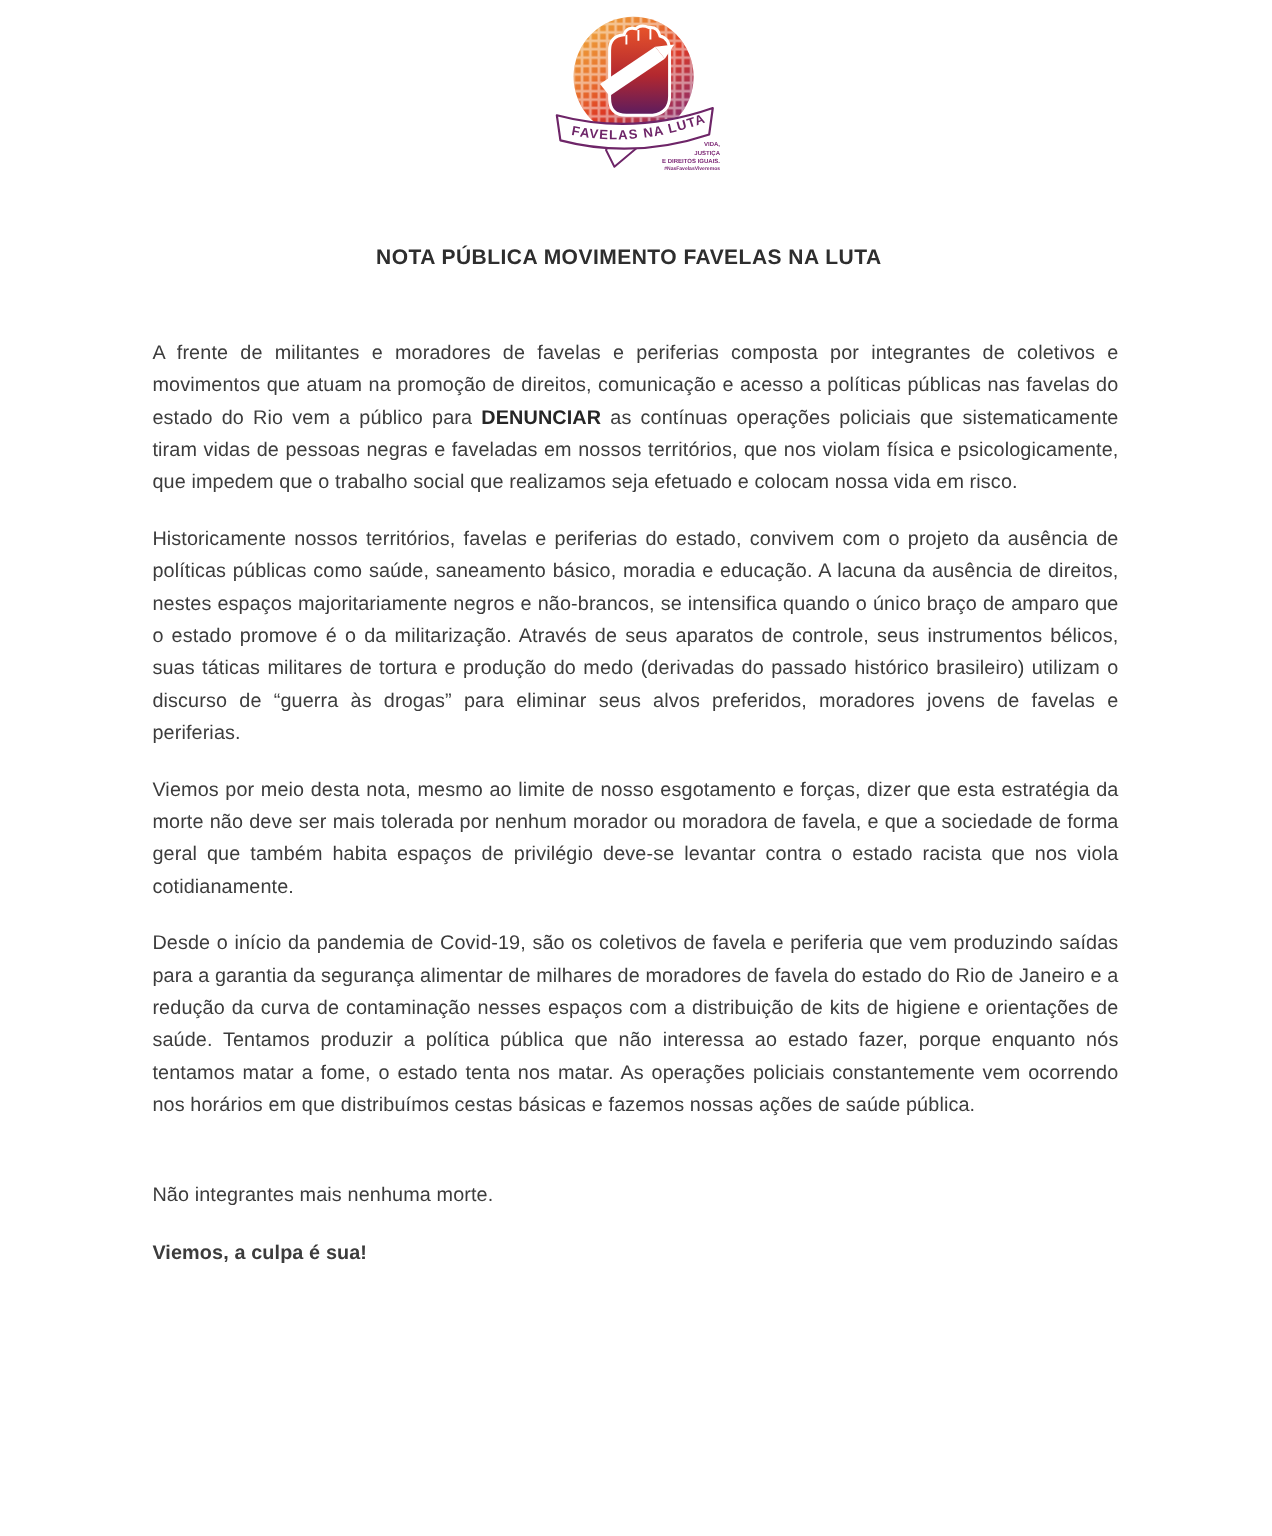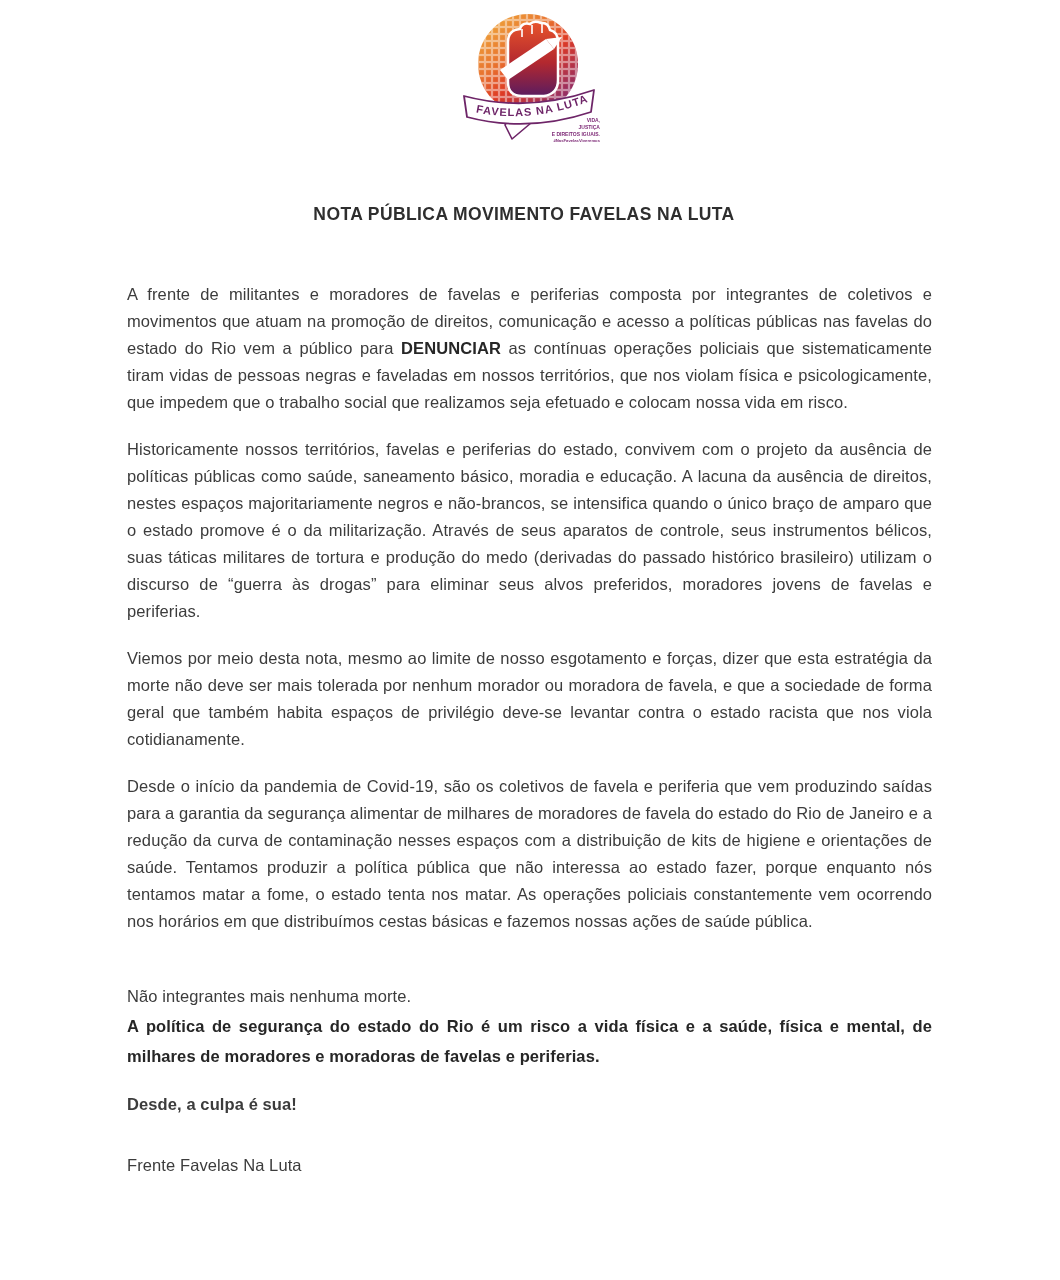--- a/index.html
+++ b/index.html
@@ -119,20 +119,19 @@
   <div class="body-col">
 
     <p><span>A frente de militantes e moradores de favelas e periferias composta por integrantes de coletivos e movimentos que atuam na promoção de direitos, comunicação e acesso a políticas públicas nas favelas do estado do Rio vem a público para </span><strong>DENUNCIAR</strong><span> as contínuas operações policiais que sistematicamente tiram vidas de pessoas negras e faveladas em nossos territórios, que nos violam física e psicologicamente, que impedem que o trabalho social que realizamos seja efetuado e colocam nossa vida em risco.</span></p>
 
     <p>Historicamente nossos territórios, favelas e periferias do estado, convivem com o projeto da ausência de políticas públicas como saúde, saneamento básico, moradia e educação. A lacuna da ausência de direitos, nestes espaços majoritariamente negros e não-brancos, se intensifica quando o único braço de amparo que o estado promove é o da militarização. Através de seus aparatos de controle, seus instrumentos bélicos, suas táticas militares de tortura e produção do medo (derivadas do passado histórico brasileiro) utilizam o discurso de “guerra às drogas” para eliminar seus alvos preferidos, moradores jovens de favelas e periferias.</p>
 
     <p>Viemos por meio desta nota, mesmo ao limite de nosso esgotamento e forças, dizer que esta estratégia da morte não deve ser mais tolerada por nenhum morador ou moradora de favela, e que a sociedade de forma geral que também habita espaços de privilégio deve-se levantar contra o estado racista que nos viola cotidianamente.</p>
 
     <p>Desde o início da pandemia de Covid-19, são os coletivos de favela e periferia que vem produzindo saídas para a garantia da segurança alimentar de milhares de moradores de favela do estado do Rio de Janeiro e a redução da curva de contaminação nesses espaços com a distribuição de kits de higiene e orientações de saúde. Tentamos produzir a política pública que não interessa ao estado fazer, porque enquanto nós tentamos matar a fome, o estado tenta nos matar. As operações policiais constantemente vem ocorrendo nos horários em que distribuímos cestas básicas e fazemos nossas ações de saúde pública.</p>
 
-    <p class="closing"><span>Não integrantes mais nenhuma morte.</span><br><strong>A política de segurança do estado do Rio é um risco a vida física e a saúde, física e mental, de milhares de moradores e moradoras de favelas e periferias.</strong></p>
+    <p class="closing"><span>Não integrantes mais nenhuma morte.</span><br></p>
 
-    <p class="witzel">Desde, a culpa é sua!</p>
+    <p class="witzel">Viemos, a culpa é sua!</p>
 
-    <p class="signature">Frente Favelas Na Luta</p>
 
   </div>
 </div>
 
 </body></html>

